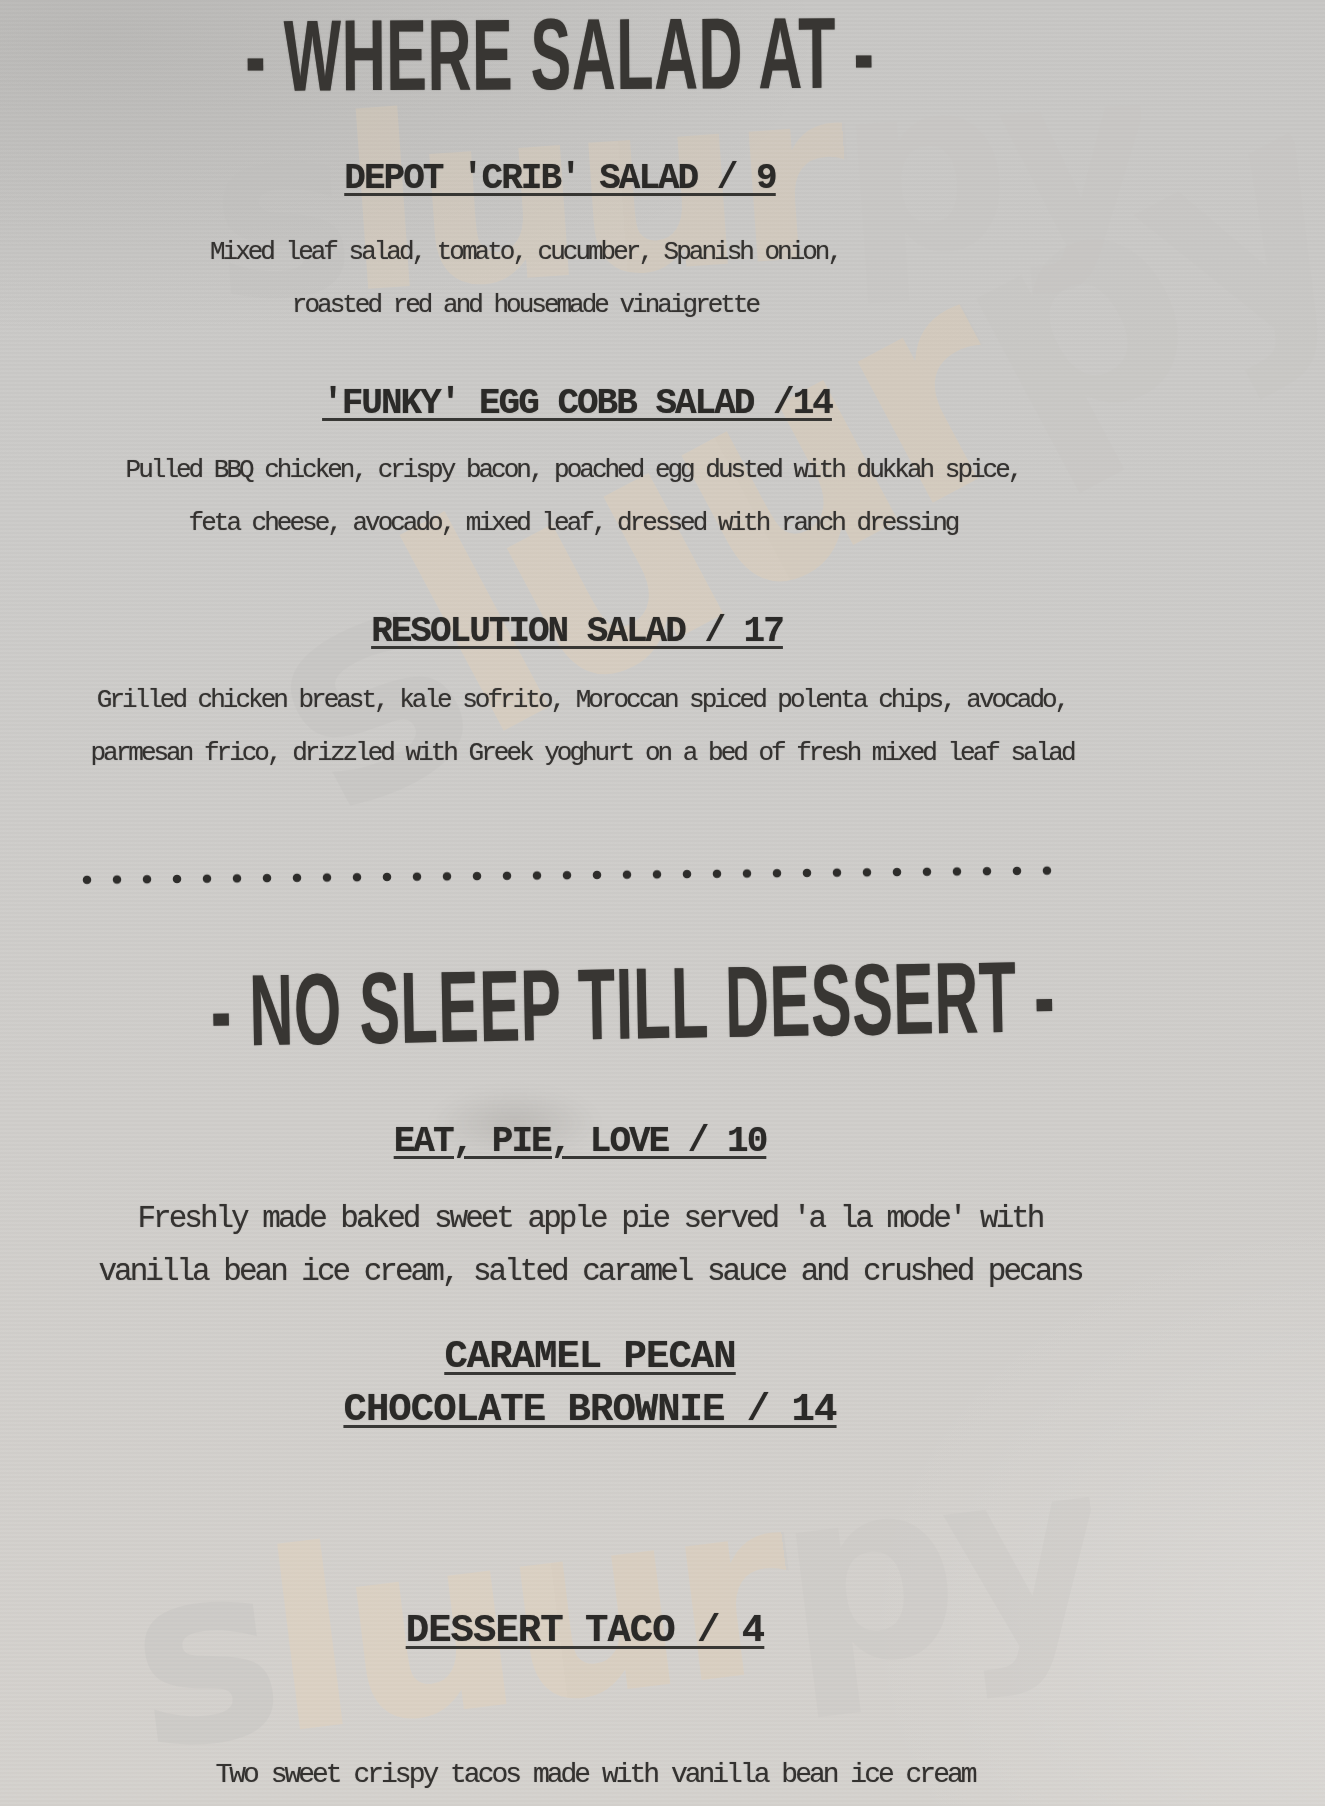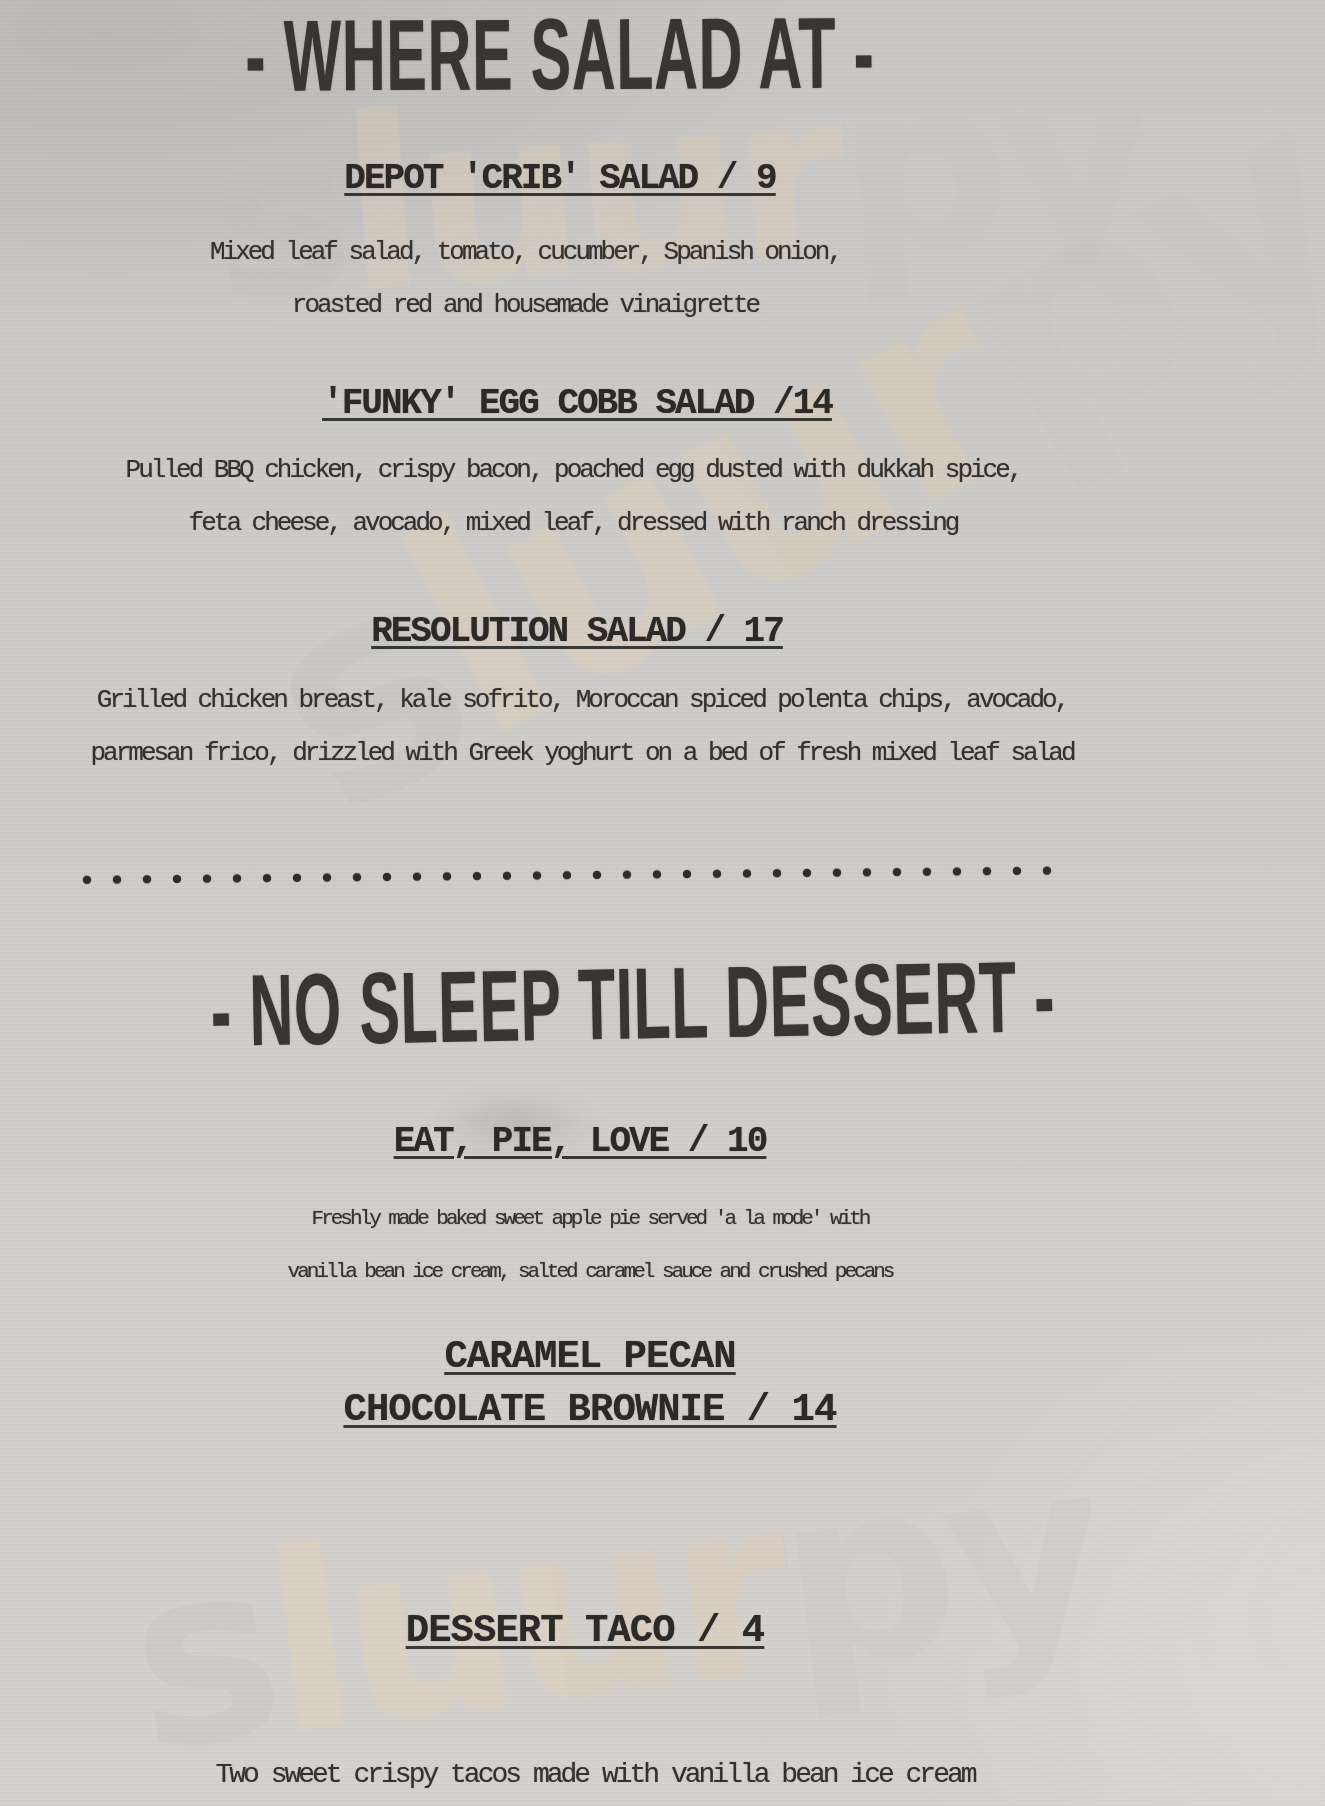--- a/index.html
+++ b/index.html
@@ -32,21 +32,21 @@
     text-shadow:0 0 1px rgba(43,42,40,0.6);
   }
   .t-lg { font-size:39px; letter-spacing:-1px; line-height:53px; }
 
   .desc {
     font-family:"Liberation Mono", monospace; font-weight:400;
     font-size:26px; line-height:53px; letter-spacing:-3px;
     color:#343230; white-space:pre-line;
     text-shadow:0 0 1px rgba(52,50,48,0.5);
   }
-  .d-md { font-size:21px; }
+  .d-md { font-size:31px; }
   .d-lg { font-size:28px; }
 
   .divider {
     position:absolute; left:72px; top:872px; width:992px; height:16px;
     background-image:radial-gradient(circle 6.5px at 50% 50%, #2e2d2b 58%, rgba(46,45,43,0) 72%);
     background-size:30px 16px; background-repeat:repeat-x;
     transform:rotate(-0.55deg); transform-origin:left center;
   }
 
   .wm {

